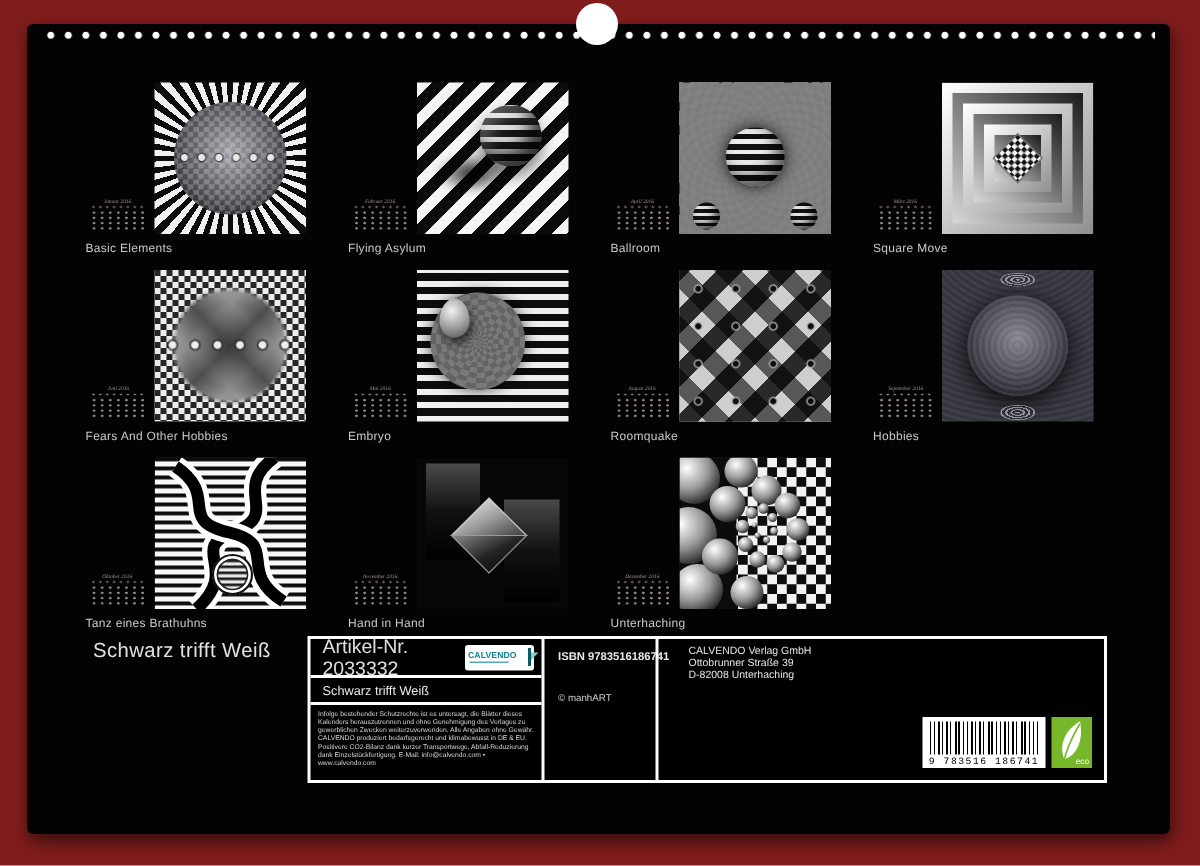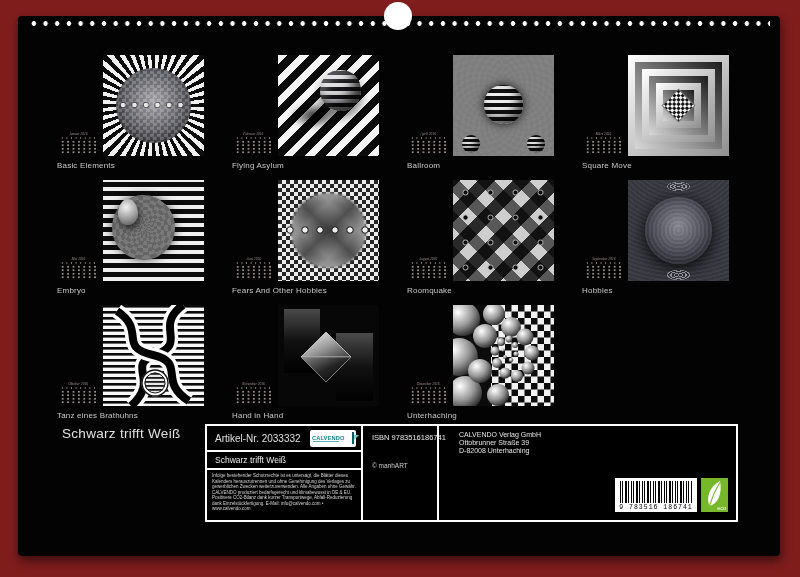--- a/index.html
+++ b/index.html
@@ -107,26 +107,26 @@
   
   .thumb svg{position:absolute;inset:0;width:101px;height:101px;display:block;}
   
   .bigtitle{position:absolute;left:44px;top:410px;font-size:13.5px;color:#e2e2e2;letter-spacing:.3px;}
   .info{position:absolute;left:187px;top:408px;width:533px;height:98px;background:#000;
     border:2px solid #fff;box-sizing:border-box;}
   .info .col1{position:absolute;left:0;top:0;width:156px;height:100%;border-right:2px solid #fff;box-sizing:border-box;}
   .r1{height:26px;border-bottom:2px solid #fff;box-sizing:border-box;display:flex;align-items:center;
     justify-content:space-between;padding:0 5px 0 8px;}
   .r2{height:18px;border-bottom:2px solid #fff;box-sizing:border-box;display:flex;align-items:center;padding:0 8px;}
-  .artikel{font-size:10px;color:#e0e0e0;}
+  .artikel{font-size:13px;color:#e0e0e0;}
   .boxtitle{font-size:8.5px;color:#eaeaea;}
   .r3{padding:3px 5px;overflow:hidden;}
   .legal{font-size:9px;line-height:1.22;color:#d6d6d6;width:288px;transform:scale(.5);transform-origin:0 0;}
   .vline{position:absolute;left:230px;top:0;width:2px;height:100%;background:#fff;}
-  .isbn{position:absolute;left:165px;top:7px;font-size:7.5px;color:#e8e8e8;}
+  .isbn{position:absolute;left:165px;top:7px;font-size:7.5px;color:#e8e8e8;font-weight:bold;}
   .copyright{position:absolute;left:165px;top:36px;font-size:6.5px;color:#cfcfcf;}
   .address{position:absolute;left:252px;top:5px;font-size:7px;line-height:8px;color:#e4e4e4;}
   .barcode{position:absolute;left:408px;top:52px;width:82px;height:34px;background:#fff;}
   .bars{height:22px;margin:3px 5px 0;
     background:repeating-linear-gradient(90deg,#000 0 1px,#fff 1px 2.5px,#000 2.5px 3.2px,#fff 3.2px 5.5px,#000 5.5px 7px,#fff 7px 8px,#000 8px 8.7px,#fff 8.7px 11px);}
   .bdig{font-size:6.5px;letter-spacing:1px;color:#000;text-align:center;margin-top:1px;
     font-family:"Liberation Mono",monospace;}
   .eco{position:absolute;left:494px;top:52px;width:27px;height:34px;background:#76b82a;}
   .eco svg{position:absolute;inset:0;}
   .eco .lbl{position:absolute;right:2px;bottom:1px;font-size:5.5px;color:#fff;}
@@ -230,44 +230,44 @@
               <rect x="39" y="39" width="23" height="23" transform="rotate(45 50.5 50.5)" fill="url(#p3)" stroke="#777" stroke-width="1"></rect>
             </svg>
           </div>
         </div>
         <div class="title">Square Move</div>
       </div>
 
       <div class="cell">
         <div class="artrow">
           <div class="minical">
+            <div class="m">Juni 2016</div>
+            <div class="mini-week"></div>
+            <div class="mini-days"></div>
+          </div>
+          <div class="thumb t6">
+            <div class="mid"></div>
+          </div>
+        </div>
+        <div class="title">Fears And Other Hobbies</div>
+      </div>
+
+      <div class="cell">
+        <div class="artrow">
+          <div class="minical">
             <div class="m">Mai 2016</div>
             <div class="mini-week"></div>
             <div class="mini-days"></div>
           </div>
           <div class="thumb t5">
             <div class="sw"></div>
             <div class="egg"></div>
           </div>
         </div>
         <div class="title">Embryo</div>
-      </div>
-
-      <div class="cell">
-        <div class="artrow">
-          <div class="minical">
-            <div class="m">Juni 2016</div>
-            <div class="mini-week"></div>
-            <div class="mini-days"></div>
-          </div>
-          <div class="thumb t6">
-            <div class="mid"></div>
-          </div>
-        </div>
-        <div class="title">Fears And Other Hobbies</div>
       </div>
 
 
       <div class="cell">
         <div class="artrow">
           <div class="minical">
             <div class="m">August 2016</div>
             <div class="mini-week"></div>
             <div class="mini-days"></div>
           </div>

